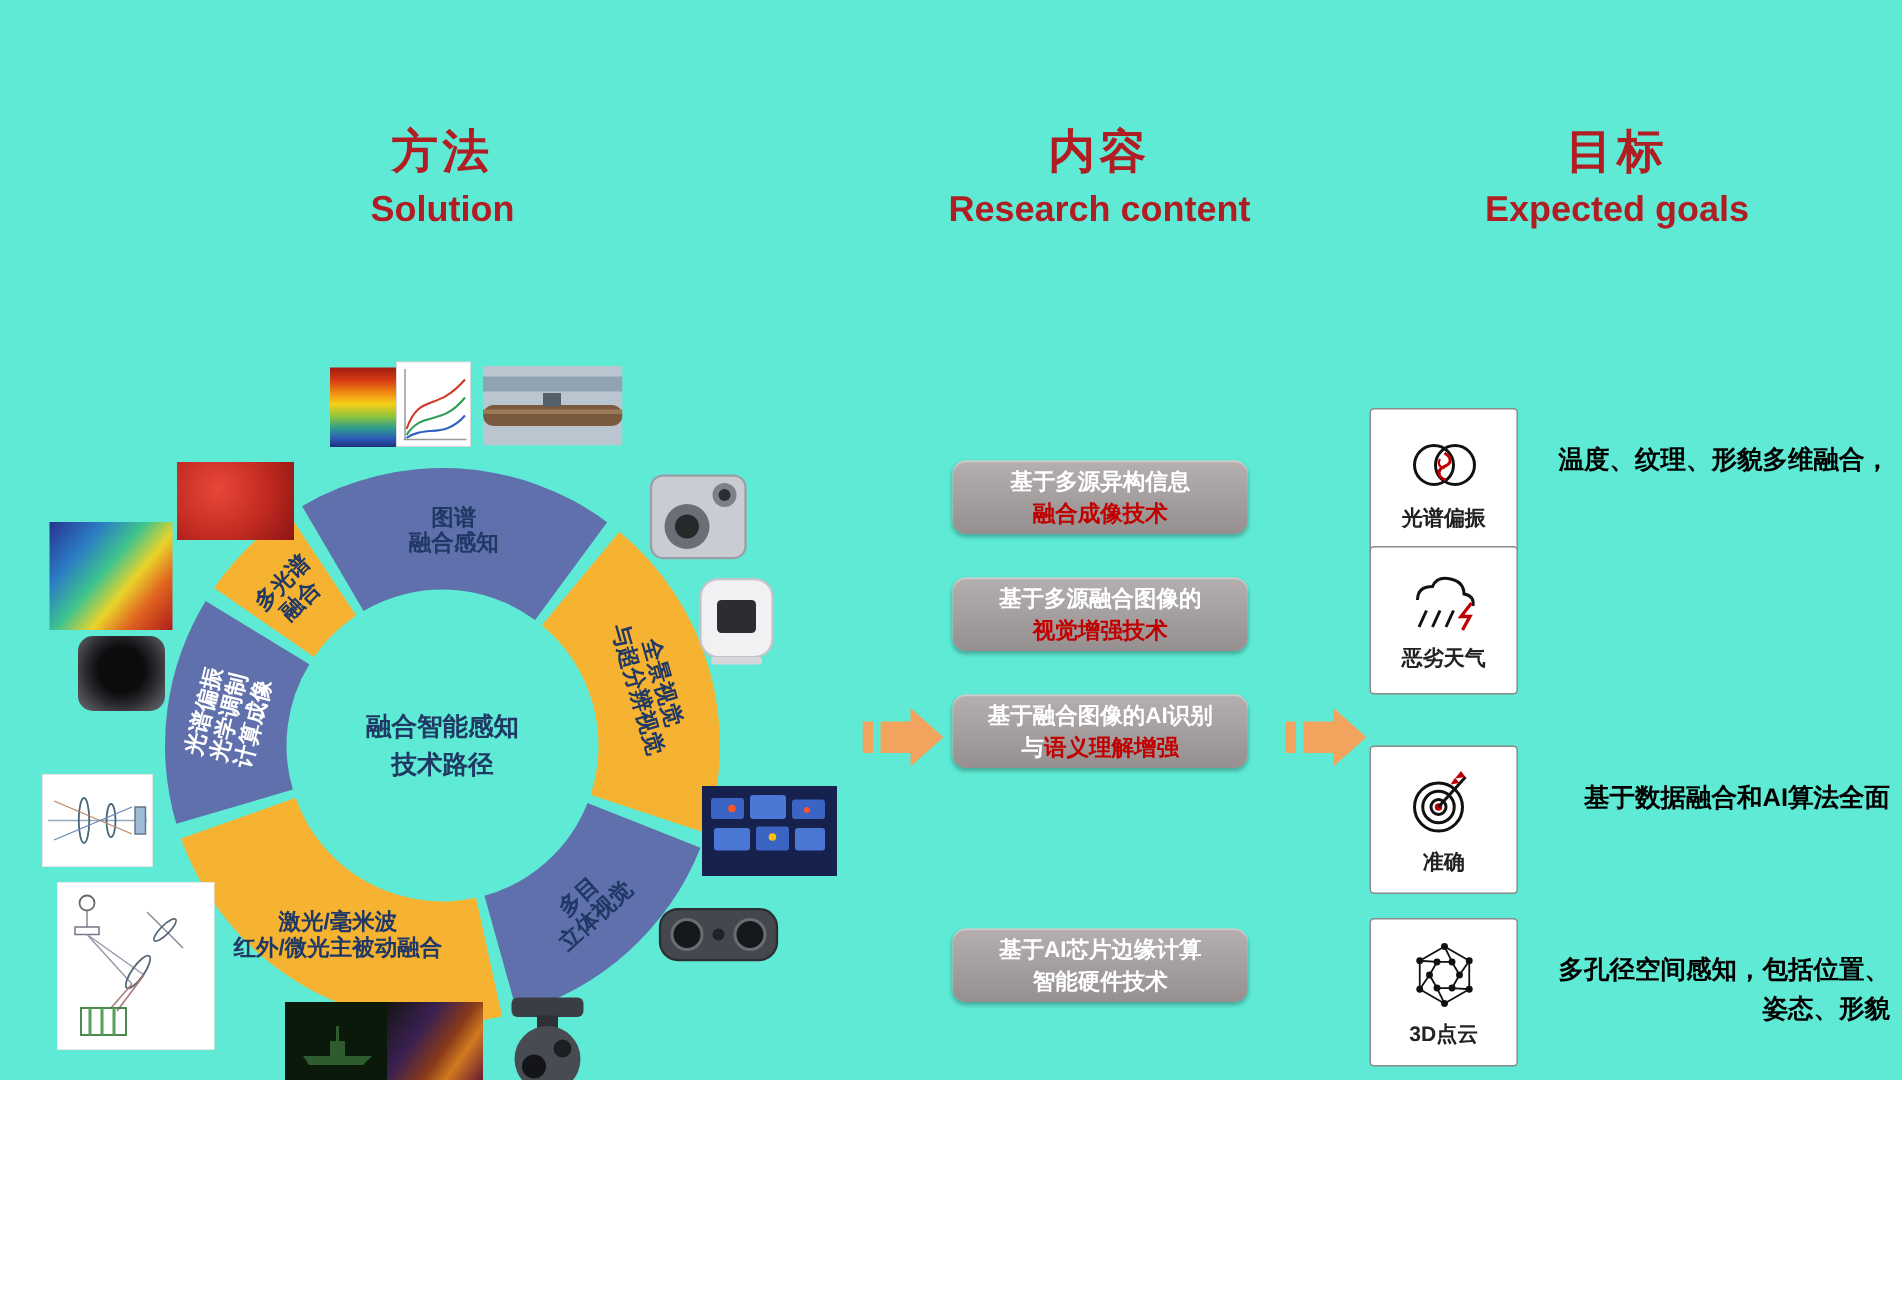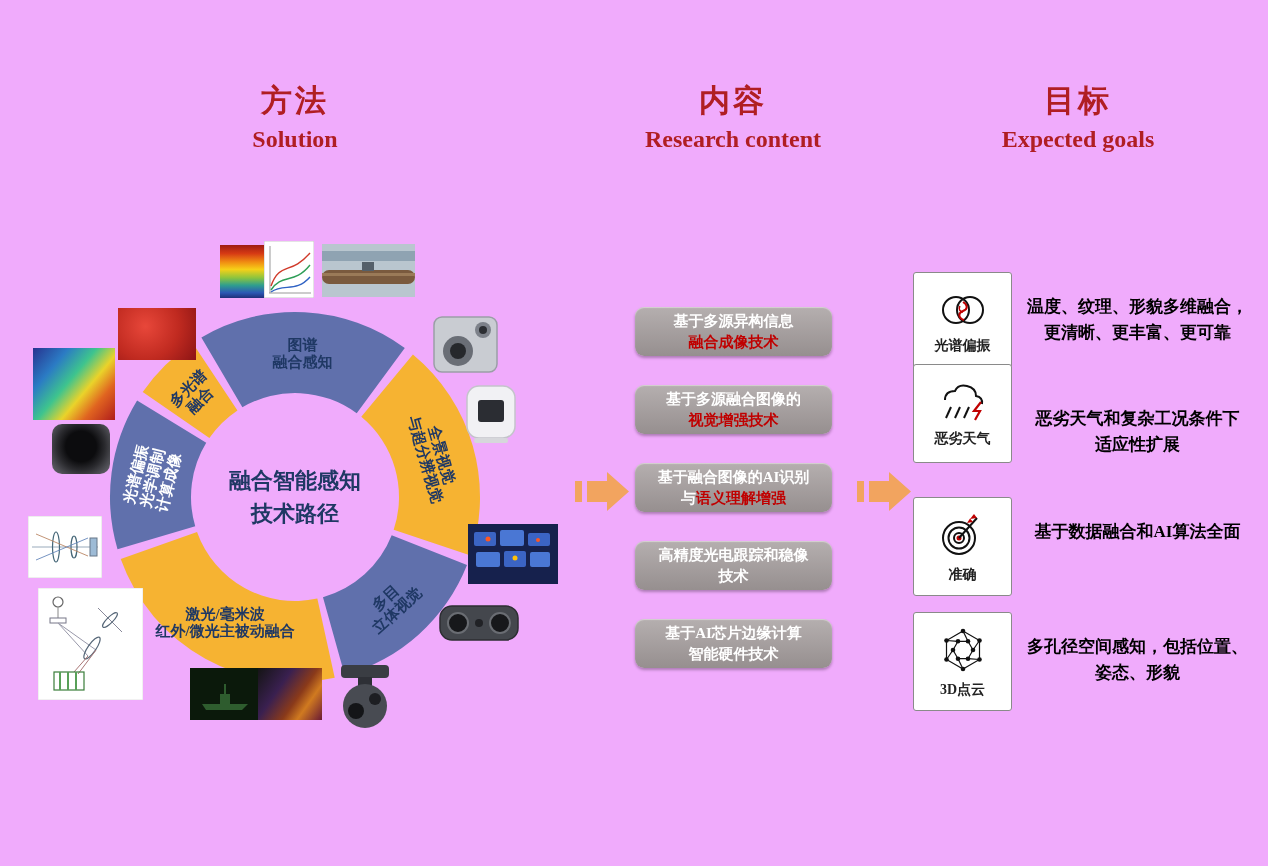--- a/index.html
+++ b/index.html
@@ -1,45 +1,45 @@
 <!DOCTYPE html>
 <html><head>
 <meta charset="utf-8">
 <style>
   html,body{margin:0;padding:0;background:#fff;}
-  #page{position:relative;width:1268px;height:866px;background:#f0abfc;overflow:hidden;
-        font-family:Liberation Serif, serif;}
+  #page{position:relative;width:1268px;height:720px;background:#5eead4;overflow:hidden;
+        font-family:Liberation Sans, sans-serif;}
   .hdr{position:absolute;width:300px;text-align:center;color:#b01e23;font-weight:bold;}
   .hdr .zh{font-size:31px;letter-spacing:3px;}
   .hdr .en{font-size:24px;margin-top:4px;}
 
   
   #donut{position:absolute;left:103px;top:305px;width:384px;height:384px;}
   #donut-svg{position:absolute;left:0;top:0;}
   #donut-svg text{font-weight:bold;font-size:15px;text-anchor:middle;font-family:inherit;}
   .donut-center{position:absolute;inset:0;display:flex;flex-direction:column;align-items:center;
-        justify-content:center;font-weight:bold;font-size:22px;color:#1f3864;line-height:1.5;text-align:center;}
+        justify-content:center;font-weight:bold;font-size:17px;color:#1f3864;line-height:1.5;text-align:center;}
 
   
   .rbox{position:absolute;left:635px;width:197px;height:49px;border-radius:9px;
         background:linear-gradient(180deg,#b5afaf,#968f8f);
         box-shadow:0 2px 3px rgba(0,0,0,.28), inset 0 1px 1px rgba(255,255,255,.45);
         display:flex;flex-direction:column;align-items:center;justify-content:center;
         font-size:15px;font-weight:bold;color:#fff;line-height:1.4;text-align:center;}
   .rbox .red{color:#c00000;}
 
   
   .arrow{position:absolute;width:55px;height:45px;}
 
   
   .goalbox{position:absolute;left:913px;width:97px;height:97px;border:1px solid #8a8a8a;
         border-radius:3px;background:#fff;display:flex;flex-direction:column;
         align-items:center;justify-content:center;}
   .goalbox .lbl{font-size:14px;font-weight:bold;color:#222;margin-top:6px;}
-  .goaldesc{position:absolute;left:1015px;width:245px;text-align:center;font-size:17px;
+  .goaldesc{position:absolute;left:1015px;width:245px;text-align:right;font-size:17px;
         font-weight:bold;color:#000;line-height:1.55;}
 
   
   .thumb{position:absolute;}
   .t-cube{background:linear-gradient(180deg,#9e1c12 0%,#d63a14 16%,#f08c12 32%,#f6d018 46%,#8cc43e 62%,#2f9e8e 76%,#2b58b5 90%,#1f2f7a 100%);}
   .t-berry{background:radial-gradient(circle at 35% 35%,#e8473a,#c02a20 55%,#8c1414);}
   .t-thermal{background:linear-gradient(130deg,#27338f 0%,#2b7bc4 25%,#3ec48e 45%,#ead32a 62%,#e06420 78%,#b01c1c 100%);}
   .t-lens{background:radial-gradient(circle at 50% 45%,#0c0c0e 0 38%,#2b2b2f 60%,#4a4a50 78%,#6a6a72 100%);border-radius:10px;}
   .t-thermalscene{background:linear-gradient(125deg,#141414 0%,#3a2050 35%,#8a3a1a 60%,#d07a20 75%,#6a1a34 100%);}
 </style>
@@ -226,60 +226,49 @@
     <div>
       <span></span><span class="red">视觉增强技术</span>
     </div>
   </div>
   <div class="rbox" style="top:463px">
     <div>基于融合图像的AI识别</div>
     <div>
       <span>与</span><span class="red">语义理解增强</span>
     </div>
   </div>
-  <div class="rbox" style="top:541px">
-    <div>高精度光电跟踪和稳像</div>
-    <div>
-      <span>技术</span><span class="red"></span>
-    </div>
-  </div>
   <div class="rbox" style="top:619px">
     <div>基于AI芯片边缘计算</div>
     <div>
       <span>智能硬件技术</span><span class="red"></span>
     </div>
   </div>
 
   <div class="goalbox" style="top:272px">
     <svg width="52" height="42" viewBox="0 0 52 42">
       <circle cx="19" cy="21" r="13" fill="none" stroke="#111" stroke-width="2"></circle>
       <circle cx="33" cy="21" r="13" fill="none" stroke="#111" stroke-width="2"></circle>
       <path d="M26 13 c5 3 5 7 0 9 c-5 2 -5 7 1 9" fill="none" stroke="#c00000" stroke-width="2"></path>
       <path d="M23 17 c-2 3 0 6 3 6" fill="none" stroke="#c00000" stroke-width="1.5"></path>
     </svg>
     <div class="lbl">光谱偏振</div>
   </div>
   <div class="goaldesc" style="top:294px">
     <div>温度、纹理、形貌多维融合，</div>
-    <div>更清晰、更丰富、更可靠</div>
   </div>
 
   <div class="goalbox" style="top:364px">
     <svg width="52" height="44" viewBox="0 0 52 44">
       <path d="M8 20 q0 -9 10 -9 q3 -7 12 -5 q9 2 9 10 q7 1 6 8" fill="none" stroke="#111" stroke-width="2"></path>
       <line x1="14" y1="27" x2="9" y2="38" stroke="#111" stroke-width="2"></line>
       <line x1="23" y1="27" x2="18" y2="38" stroke="#111" stroke-width="2"></line>
       <line x1="32" y1="27" x2="27" y2="38" stroke="#111" stroke-width="2"></line>
       <path d="M44 22 l-7 9 h6 l-5 9" fill="none" stroke="#c00000" stroke-width="2.2"></path>
     </svg>
     <div class="lbl">恶劣天气</div>
-  </div>
-  <div class="goaldesc" style="top:406px">
-    <div>恶劣天气和复杂工况条件下</div>
-    <div>适应性扩展</div>
   </div>
 
   <div class="goalbox" style="top:497px">
     <svg width="52" height="50" viewBox="0 0 52 50">
       <circle cx="22" cy="28" r="16" fill="none" stroke="#111" stroke-width="2"></circle>
       <circle cx="22" cy="28" r="10.5" fill="none" stroke="#111" stroke-width="2"></circle>
       <circle cx="22" cy="28" r="5" fill="none" stroke="#111" stroke-width="2"></circle>
       <circle cx="22" cy="28" r="2.5" fill="#c00000"></circle>
       <line x1="22" y1="28" x2="40" y2="8" stroke="#111" stroke-width="2"></line>
       <polygon points="40,8 33,9 37,4" fill="#c00000"></polygon>

